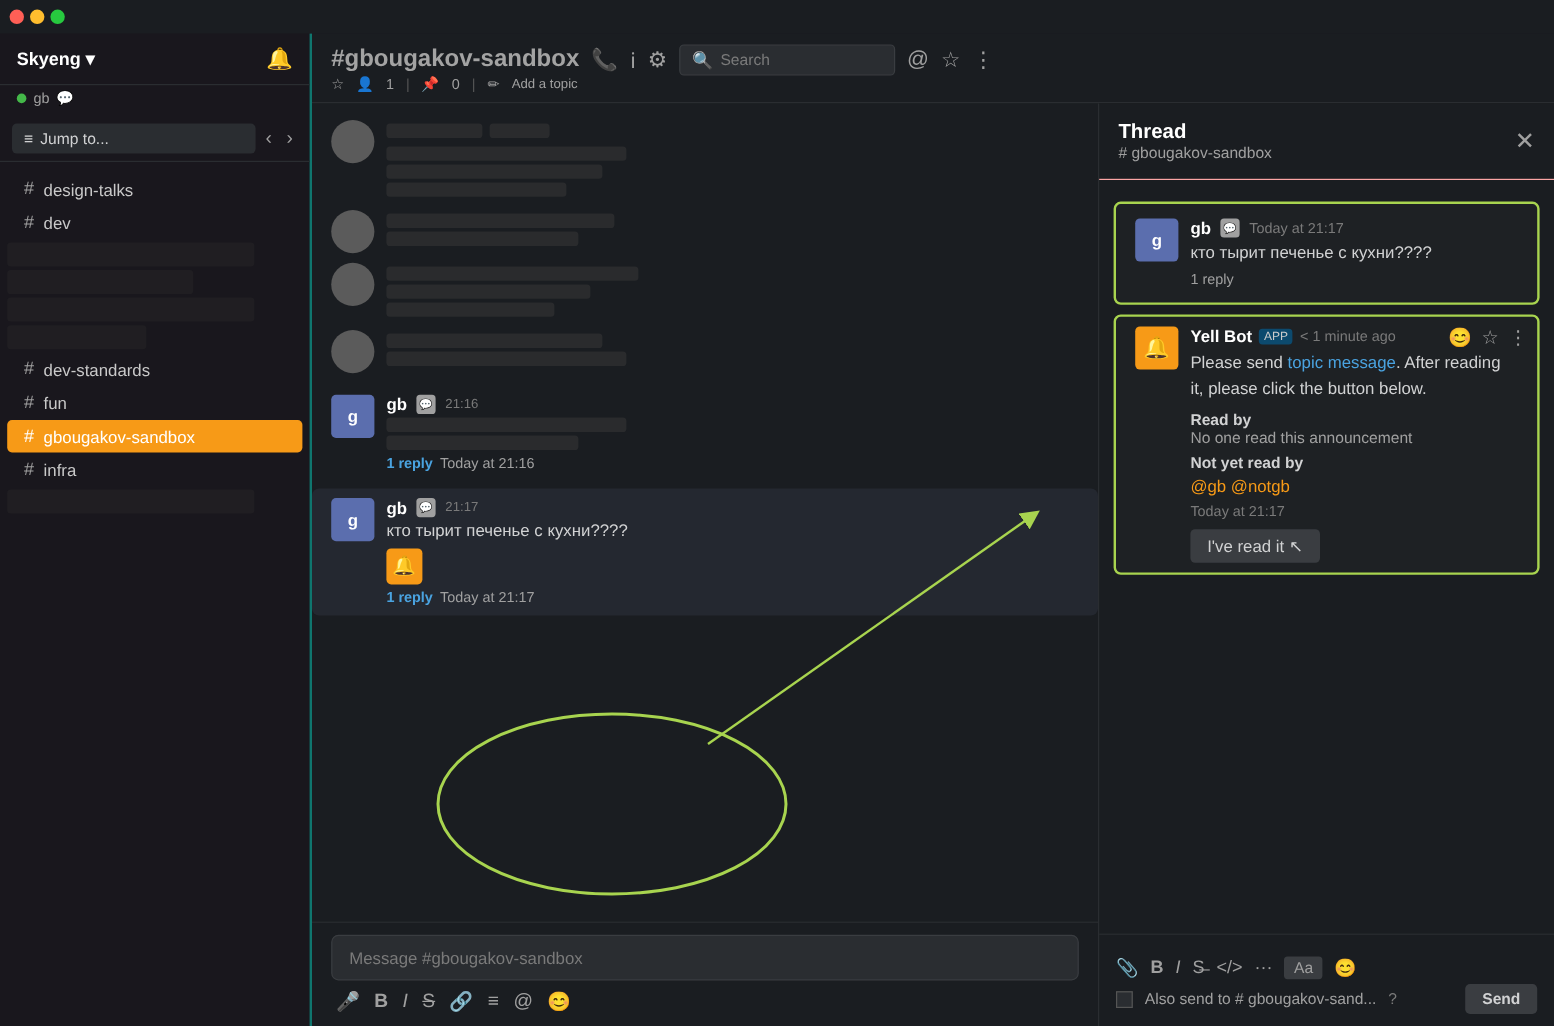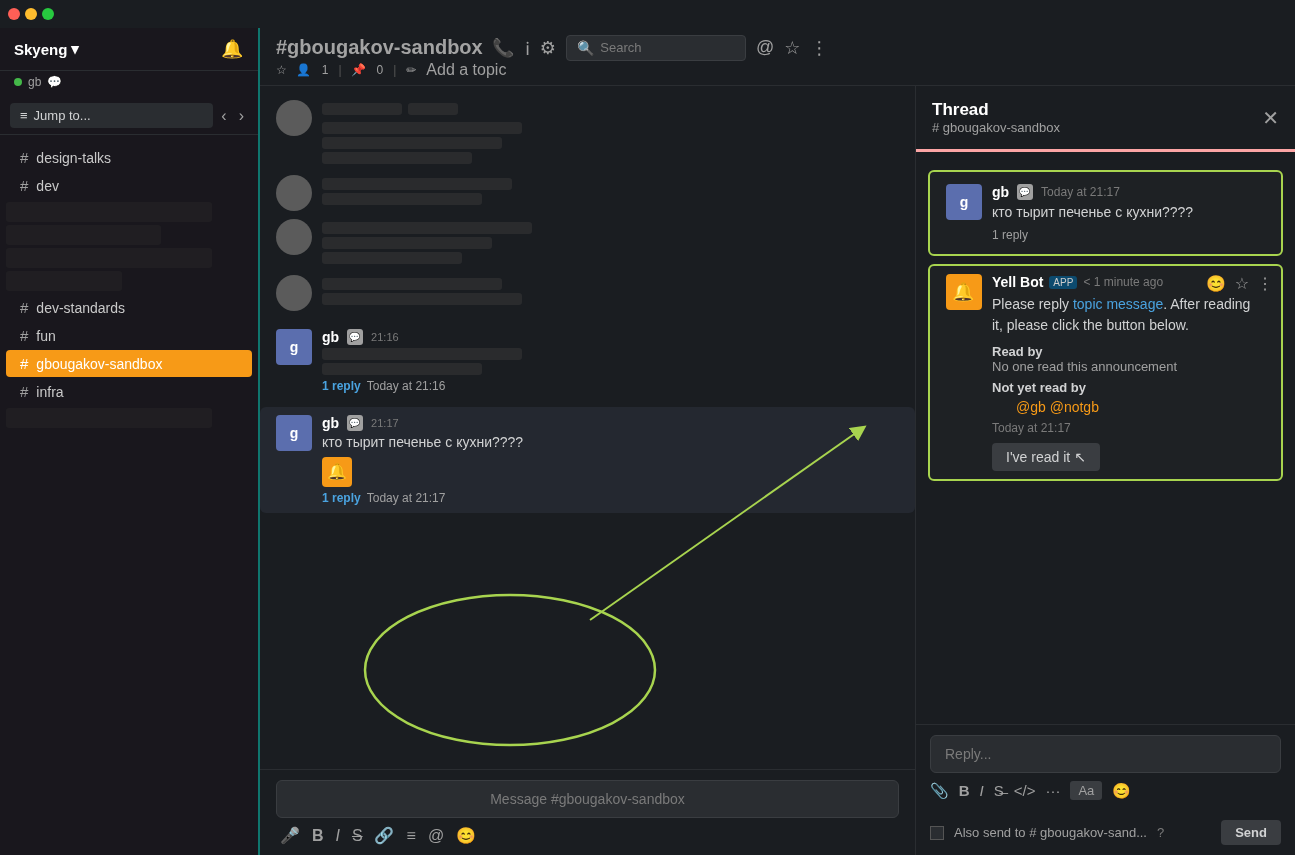--- a/index.html
+++ b/index.html
@@ -36,21 +36,21 @@
     .blurred-item.narrow { width: 45%; }
 
     
     .main { flex: 1; display: flex; flex-direction: column; background: #1a1d21; }
 
     
     .channel-header { height: 58px; border-bottom: 1px solid #2a2d31; display: flex; align-items: center; padding: 0 16px; gap: 12px; }
     .channel-title { font-size: 20px; font-weight: 700; color: #a3a3a3; }
     .channel-meta { display: flex; align-items: center; gap: 10px; font-size: 12px; color: #a0a0a0; flex: 1; }
     .meta-sep { color: #555; }
-    .add-topic { color: #a0a0a0; font-size: 16px; display: flex; align-items: center; gap: 4px; cursor: pointer; }
+    .add-topic { color: #a0a0a0; font-size: 11px; display: flex; align-items: center; gap: 4px; cursor: pointer; }
     .header-actions { display: flex; align-items: center; gap: 10px; }
     .header-icon { color: #a0a0a0; font-size: 18px; cursor: pointer; }
     .search-box { background: #2a2d31; border: 1px solid #3a3d41; border-radius: 4px; padding: 4px 10px; display: flex; align-items: center; gap: 6px; width: 180px; }
     .search-placeholder { color: #7a7a7a; font-size: 13px; }
 
     
     .chat-area { flex: 1; overflow-y: auto; padding: 10px 0; position: relative; }
     .date-divider { text-align: center; font-size: 12px; color: #a0a0a0; padding: 8px 0; display: flex; align-items: center; gap: 8px; margin: 4px 20px; }
     .date-divider::before, .date-divider::after { content: ''; flex: 1; height: 1px; background: #2a2d31; }
     .message-row { padding: 4px 16px; display: flex; gap: 10px; align-items: flex-start; }
@@ -61,26 +61,26 @@
     .msg-author { font-weight: 700; color: #fff; font-size: 14px; }
     .msg-time { font-size: 11px; color: #7a7a7a; }
     .msg-text { color: #d1d2d3; font-size: 14px; line-height: 1.4; }
     .blurred-msg { height: 12px; background: #3a3a3a; border-radius: 3px; margin: 3px 0; opacity: 0.5; }
     .reply-indicator { display: flex; align-items: center; gap: 6px; font-size: 12px; color: #a0a0a0; margin-top: 4px; cursor: pointer; }
     .reply-count { color: #4aa3e0; font-weight: 600; }
     .chat-icon { width: 16px; height: 16px; background: #a0a0a0; border-radius: 3px; display: inline-flex; align-items: center; justify-content: center; font-size: 9px; color: #fff; }
 
     
     .message-input-area { padding: 10px 16px; border-top: 1px solid #2a2d31; }
-    .message-input-box { background: #2a2d31; border: 1px solid #3a3d41; border-radius: 6px; padding: 10px 14px; color: #7a7a7a; font-size: 14px; cursor: text; text-align: center; }
+    .message-input-box { background: #2a2d31; border: 1px solid #3a3d41; border-radius: 6px; padding: 10px 14px; color: #7a7a7a; font-size: 14px; cursor: text; }
     .input-toolbar { display: flex; align-items: center; gap: 12px; margin-top: 8px; padding: 0 4px; color: #a0a0a0; font-size: 16px; }
 
     
     .thread-panel { width: 380px; background: #1a1d21; border-left: 1px solid #2a2d31; display: flex; flex-direction: column; }
-    .thread-header { padding: 14px 16px; border-bottom: 3px solid #fca5a5; display: flex; align-items: center; justify-content: space-between; }
+    .thread-header { padding: 14px 16px; border-bottom: 1px solid #fca5a5; display: flex; align-items: center; justify-content: space-between; }
     .thread-title { font-size: 17px; font-weight: 700; color: #fff; }
     .thread-channel { font-size: 13px; color: #a0a0a0; }
     .thread-close { color: #a0a0a0; font-size: 20px; cursor: pointer; background: none; border: none; }
     .thread-messages { flex: 1; overflow-y: auto; padding: 10px 0; }
     .thread-orig { padding: 12px 16px; margin: 8px 12px; border: 2px solid #a8d44f; border-radius: 6px; background: #1e2124; }
     .thread-msg-meta { display: flex; align-items: center; gap: 8px; margin-bottom: 4px; }
     .orig-author { font-weight: 700; color: #fff; }
     .orig-time { color: #7a7a7a; font-size: 12px; }
     .orig-text { color: #d1d2d3; font-size: 14px; margin-bottom: 8px; }
     .orig-replies { font-size: 12px; color: #a0a0a0; margin-top: 4px; }
@@ -92,21 +92,21 @@
     .read-by-section { margin-top: 8px; }
     .read-label { font-weight: 700; color: #d1d2d3; font-size: 13px; }
     .no-read { color: #a0a0a0; font-size: 13px; }
     .not-read-label { font-weight: 700; color: #d1d2d3; font-size: 13px; margin-top: 6px; }
     .timestamp-small { font-size: 12px; color: #7a7a7a; margin-top: 6px; }
     .read-btn { background: #3a3d41; color: #d1d2d3; border: none; border-radius: 4px; padding: 6px 14px; font-size: 14px; cursor: pointer; margin-top: 8px; display: flex; align-items: center; gap: 4px; }
     .msg-actions { position: absolute; top: 8px; right: 8px; display: flex; gap: 8px; color: #a0a0a0; font-size: 16px; }
     .thread-input-area { padding: 10px 14px; border-top: 1px solid #2a2d31; }
     .thread-input-box { background: #2a2d31; border: 1px solid #3a3d41; border-radius: 6px; padding: 10px 14px; color: #7a7a7a; font-size: 14px; }
     .thread-toolbar { display: flex; align-items: center; gap: 10px; margin-top: 8px; color: #a0a0a0; font-size: 15px; }
-    .send-area { display: flex; align-items: center; gap: 10px; margin-top: 20px; font-size: 13px; color: #a0a0a0; }
+    .send-area { display: flex; align-items: center; gap: 10px; margin-top: 4px; font-size: 13px; color: #a0a0a0; }
     .send-checkbox { width: 14px; height: 14px; border: 1px solid #555; background: #2a2d31; flex-shrink: 0; }
     .send-btn { background: #3a3d41; color: #d1d2d3; border: none; border-radius: 4px; padding: 5px 14px; font-size: 13px; font-weight: 600; cursor: pointer; margin-left: auto; }
 
     .chat-wrapper { position: relative; flex: 1; display: flex; flex-direction: column; overflow: hidden; }
   </style>
 </head>
 <body>
 
 <div class="title-bar">
   <div class="traffic-lights">
@@ -334,46 +334,43 @@
             </div>
             <div style="display:flex;gap:10px;align-items:flex-start;">
               <div class="yell-bot-avatar">🔔</div>
               <div style="flex:1;">
                 <div style="display:flex;align-items:center;gap:6px;margin-bottom:4px;">
                   <span class="orig-author">Yell Bot</span>
                   <span class="app-badge">APP</span>
                   <span style="color:#7a7a7a;font-size:12px;">&lt; 1 minute ago</span>
                 </div>
                 <div style="color:#d1d2d3;font-size:14px;line-height:1.5;">
-                  <span>Please reply </span><span class="link-text">topic message</span><span>. After reading it, please click the button below.</span>
+                  <span>Please send </span><span class="link-text">topic message</span><span>. After reading it, please click the button below.</span>
                 </div>
                 <div class="read-by-section">
                   <div class="read-label">Read by</div>
                   <div class="no-read">No one read this announcement</div>
                   <div class="not-read-label">Not yet read by</div>
-                  <div style="margin-top:4px;margin-left:24px;">
+                  <div style="margin-top:4px;">
                     <span class="mention">@gb</span>
                     <span> </span>
                     <span class="mention">@notgb</span>
                   </div>
                   <div class="timestamp-small">Today at 21:17</div>
                   <button class="read-btn">
                     <span>I've read it</span>
                     <span>↖</span>
                   </button>
                 </div>
               </div>
             </div>
           </div>
         </div>
 
         <div class="thread-input-area">
-          <div class="thread-input-box">
-            <span>Reply...</span>
-          </div>
           <div class="thread-toolbar">
             <span>📎</span>
             <span style="font-weight:700;">B</span>
             <span style="font-style:italic;">I</span>
             <span>S̶</span>
             <span>&lt;/&gt;</span>
             <span>···</span>
             <div style="background:#3a3d41;padding:2px 8px;border-radius:3px;font-size:13px;">Aa</div>
             <span>😊</span>
           </div>

